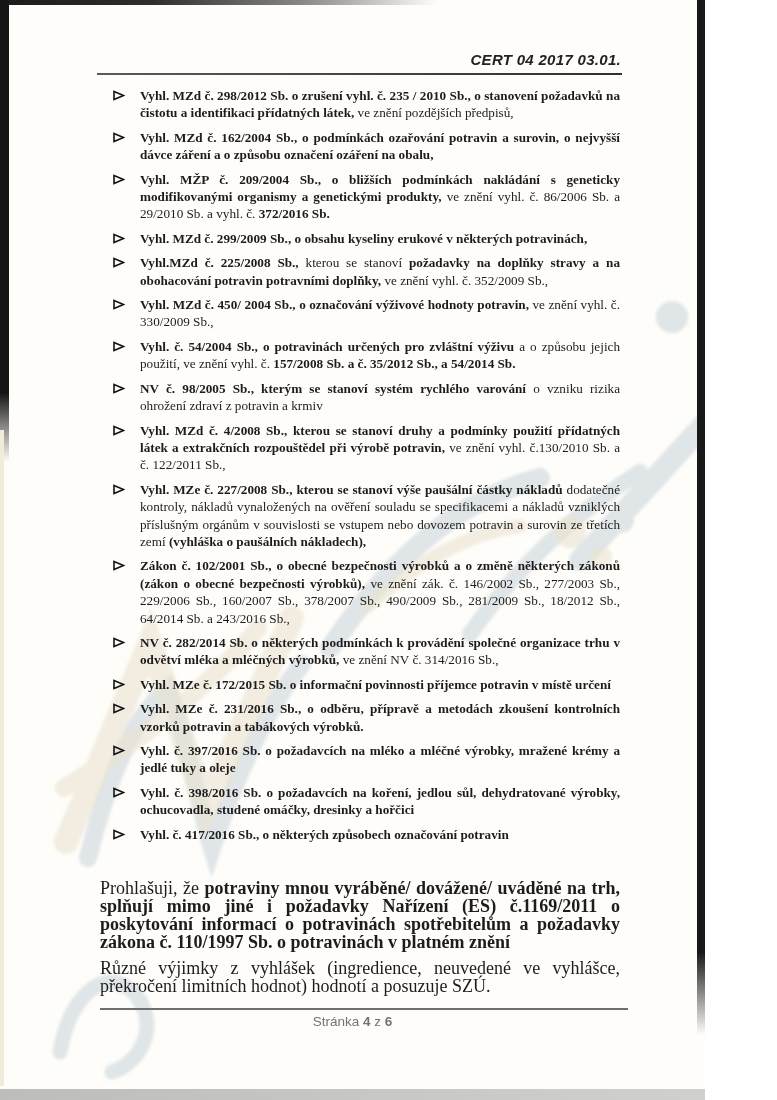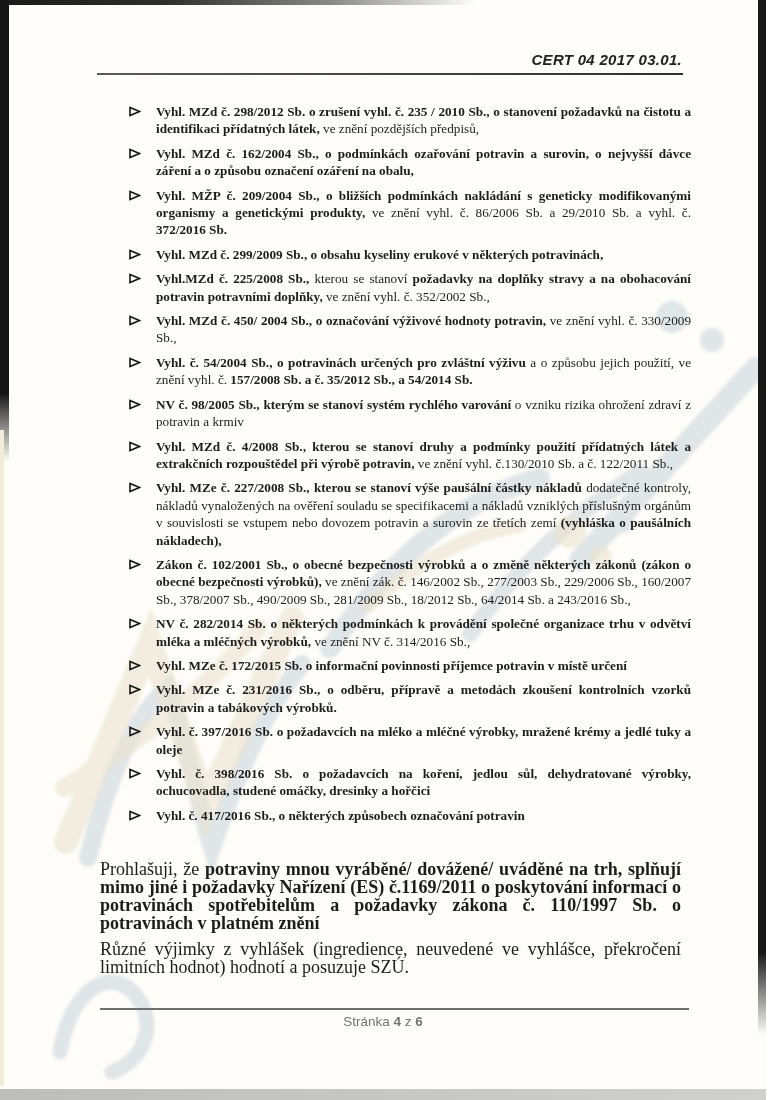--- a/index.html
+++ b/index.html
@@ -1,17 +1,17 @@
 <!DOCTYPE html>
 <html><head>
 <meta charset="utf-8">
 <style>
   html,body{margin:0;padding:0;background:#ffffff;}
   .page{
-    position:relative;width:766px;height:1100px;background:#fefdf9;
+    position:relative;width:705px;height:1100px;background:#fefdf9;
     font-family:"Liberation Serif",serif;color:#1c1c1c;overflow:hidden;
   }
   
   .watermark{position:absolute;left:0;top:0;z-index:0;filter:blur(1.5px);}
   
   .edge{position:absolute;z-index:3;}
   .edge-top{top:0;left:0;height:5px;width:62%;
     background:linear-gradient(to right,#1b1b1b 0%,#2e2e2e 35%,#8a8a8a 70%,rgba(160,160,160,0) 100%);}
   .edge-left{top:0;left:0;width:9px;height:462px;
     background:linear-gradient(to bottom,#151515 85%,rgba(21,21,21,0) 100%);}
@@ -23,21 +23,21 @@
   
   .doc-code{
     position:absolute;top:51px;right:84px;z-index:2;
     font-family:"Liberation Sans",sans-serif;font-style:italic;font-weight:600;
     font-size:15px;letter-spacing:.3px;color:#222;
   }
   .header-rule{position:absolute;top:73px;left:97px;right:83px;height:2px;
     background:linear-gradient(to right,#5a5a5a,#303030);z-index:2;}
   
   .content{position:absolute;top:87px;left:0;right:0;z-index:2;}
-  .reg-list{list-style:none;margin:16px;padding:0 59px 0 113px;}
+  .reg-list{list-style:none;margin:0;padding:0 85px 0 113px;}
   .reg-item{display:flex;margin-bottom:7px;}
   .marker{width:27px;flex:none;padding-top:3px;}
   .marker svg{display:block;}
   .reg-text{margin:0;flex:1;font-size:13.2px;line-height:17.4px;text-align:justify;}
   .para{margin:0;padding:0 85px 0 100px;font-size:18px;line-height:18px;text-align:justify;}
   .para-declaration{margin-top:36px;}
   .para-exceptions{margin-top:8px;}
   .b{font-weight:bold;}
   
   .footer-rule{position:absolute;top:1008px;left:100px;right:77px;height:1.5px;
@@ -112,21 +112,21 @@
             </svg>
           </span>
           <p class="reg-text"><span class="b">Vyhl. MZd č. 299/2009 Sb., o obsahu kyseliny erukové v některých potravinách,</span></p>
         </li>
       <li class="reg-item">
           <span class="marker">
             <svg width="12" height="11" viewBox="0 0 12 11">
               <path d="M1 1.5 L10.5 5.5 L1 9.5 Z" fill="none" stroke="#141414" stroke-width="1.6"></path>
             </svg>
           </span>
-          <p class="reg-text"><span class="b">Vyhl.MZd č. 225/2008 Sb.,</span><span> kterou se stanoví </span><span class="b">požadavky na doplňky stravy a na obohacování potravin potravními doplňky,</span><span> ve znění vyhl. č. 352/2002 Sb.,</span></p>
+          <p class="reg-text"><span class="b">Vyhl.MZd č. 225/2008 Sb.,</span><span> kterou se stanoví </span><span class="b">požadavky na doplňky stravy a na obohacování potravin potravními doplňky,</span><span> ve znění vyhl. č. 352/2009 Sb.,</span></p>
         </li>
       <li class="reg-item">
           <span class="marker">
             <svg width="12" height="11" viewBox="0 0 12 11">
               <path d="M1 1.5 L10.5 5.5 L1 9.5 Z" fill="none" stroke="#141414" stroke-width="1.6"></path>
             </svg>
           </span>
           <p class="reg-text"><span class="b">Vyhl. MZd č. 450/ 2004 Sb., o označování výživové hodnoty potravin,</span><span> ve znění vyhl. č. 330/2009 Sb.,</span></p>
         </li>
       <li class="reg-item">

